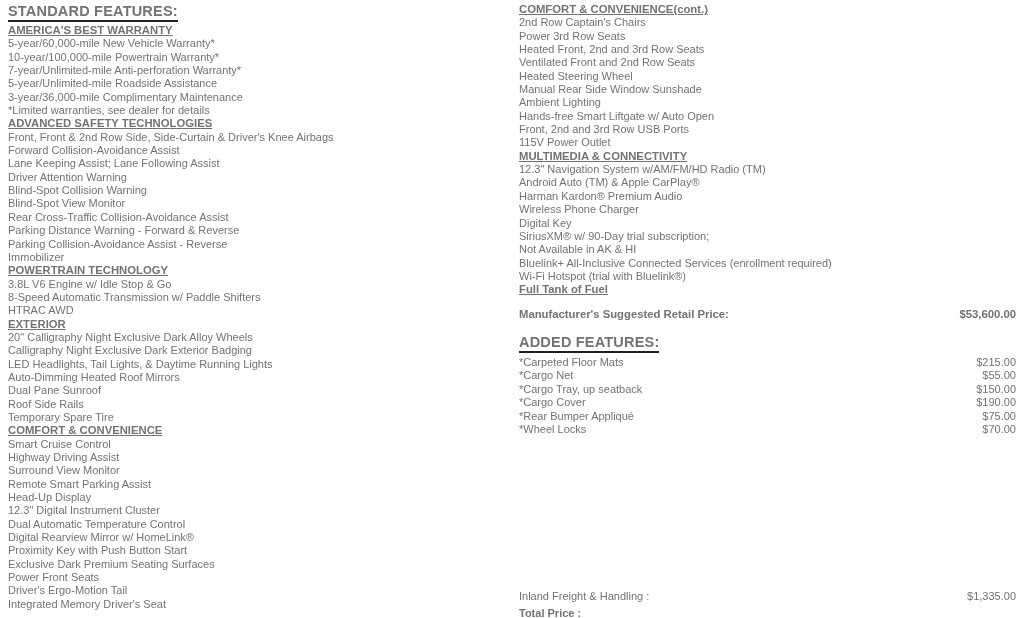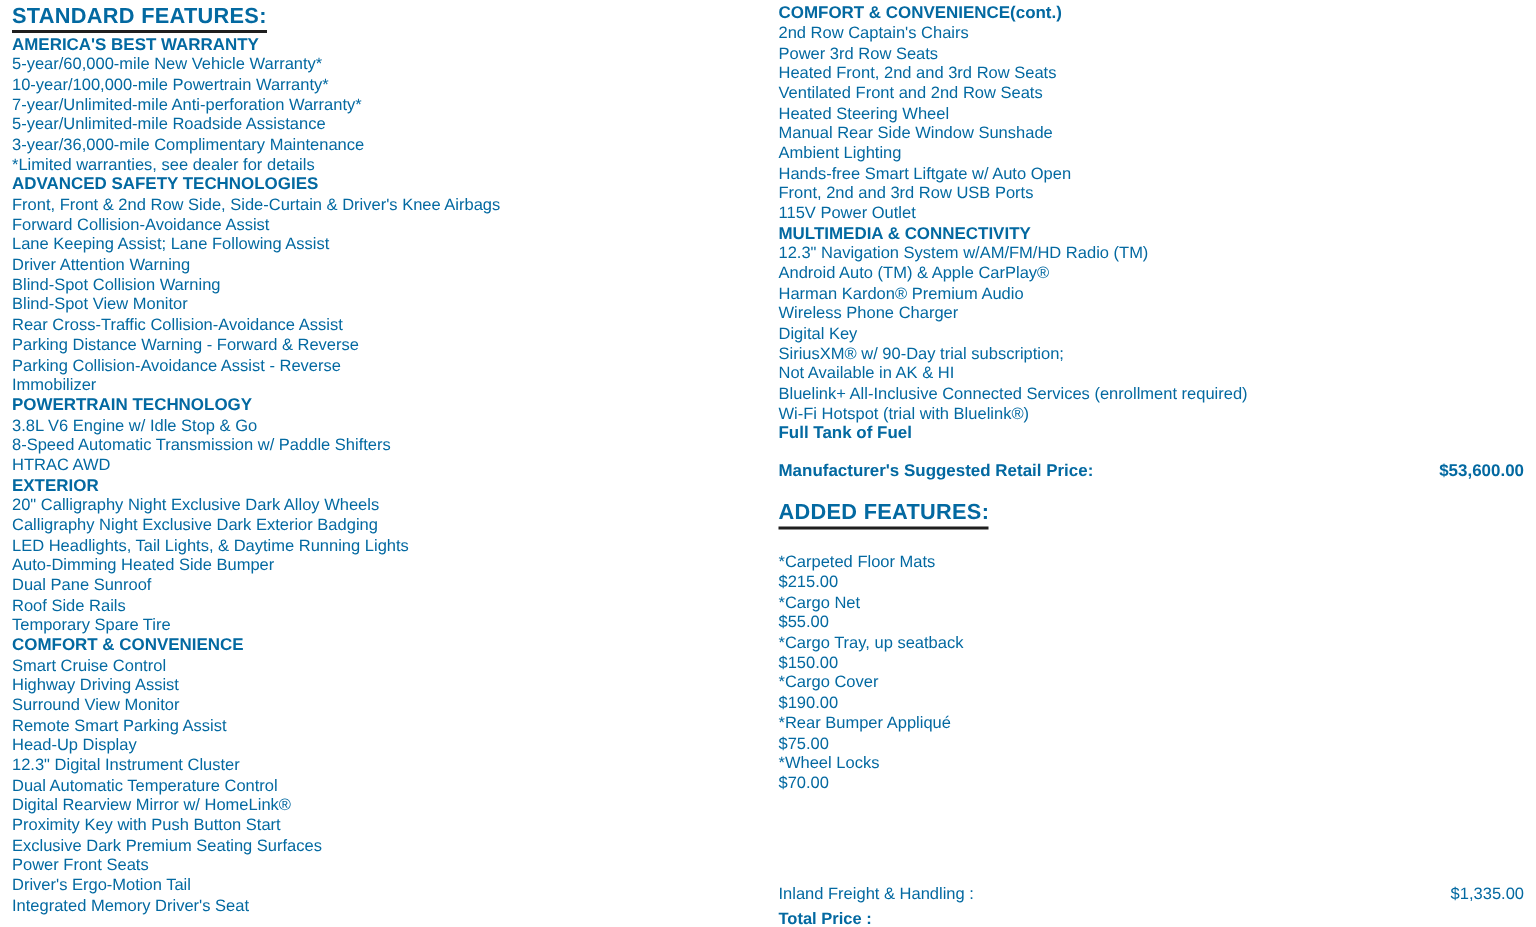--- a/index.html
+++ b/index.html
@@ -2,21 +2,21 @@
 <html><head>
 <meta charset="utf-8">
 <style>
   * { margin: 0; padding: 0; box-sizing: border-box; }
   html, body { background: #ffffff; }
   .page {
     position: relative;
     width: 1024px;
     height: 618px;
     background: #ffffff;
-    color: #0369a1;
+    color: #737373;
     font-family: "Liberation Sans", sans-serif;
     overflow: hidden;
   }
   .col-left {
     position: absolute;
     left: 8px;
     top: 3px;
     width: 505px;
   }
   .col-right {
@@ -39,44 +39,44 @@
     display: inline-block;
   }
   .line {
     font-size: 11px;
     line-height: 13.35px;
     white-space: nowrap;
   }
   .line.section {
     font-weight: bold;
     font-size: 11.3px;
+    text-decoration: underline;
   }
   .msrp-row {
     display: flex;
     justify-content: space-between;
     align-items: baseline;
     font-weight: bold;
     font-size: 11.3px;
     line-height: 13.35px;
     margin-top: 11px;
     white-space: nowrap;
     gap: 16px;
   }
   .added-title {
     margin-top: 13px;
-    margin-bottom: 16px;
+    margin-bottom: 3px;
   }
   .added-row {
     display: flex;
     justify-content: space-between;
     align-items: baseline;
     font-size: 11px;
     line-height: 13.4px;
     white-space: nowrap;
-    flex-direction: column;
   }
   .totals-block {
     position: absolute;
     left: 519px;
     top: 589px;
     width: 497px;
   }
   .freight-row {
     display: flex;
     justify-content: space-between;
@@ -125,21 +125,21 @@
         <div class="line">Parking Collision-Avoidance Assist - Reverse</div>
         <div class="line">Immobilizer</div>
         <div class="line section">POWERTRAIN TECHNOLOGY</div>
         <div class="line">3.8L V6 Engine w/ Idle Stop &amp; Go</div>
         <div class="line">8-Speed Automatic Transmission w/ Paddle Shifters</div>
         <div class="line">HTRAC AWD</div>
         <div class="line section">EXTERIOR</div>
         <div class="line">20" Calligraphy Night Exclusive Dark Alloy Wheels</div>
         <div class="line">Calligraphy Night Exclusive Dark Exterior Badging</div>
         <div class="line">LED Headlights, Tail Lights, &amp; Daytime Running Lights</div>
-        <div class="line">Auto-Dimming Heated Side Bumper</div>
+        <div class="line">Auto-Dimming Heated Roof Mirrors</div>
         <div class="line">Dual Pane Sunroof</div>
         <div class="line">Roof Side Rails</div>
         <div class="line">Temporary Spare Tire</div>
         <div class="line section">COMFORT &amp; CONVENIENCE</div>
         <div class="line">Smart Cruise Control</div>
         <div class="line">Highway Driving Assist</div>
         <div class="line">Surround View Monitor</div>
         <div class="line">Remote Smart Parking Assist</div>
         <div class="line">Head-Up Display</div>
         <div class="line">12.3" Digital Instrument Cluster</div>

